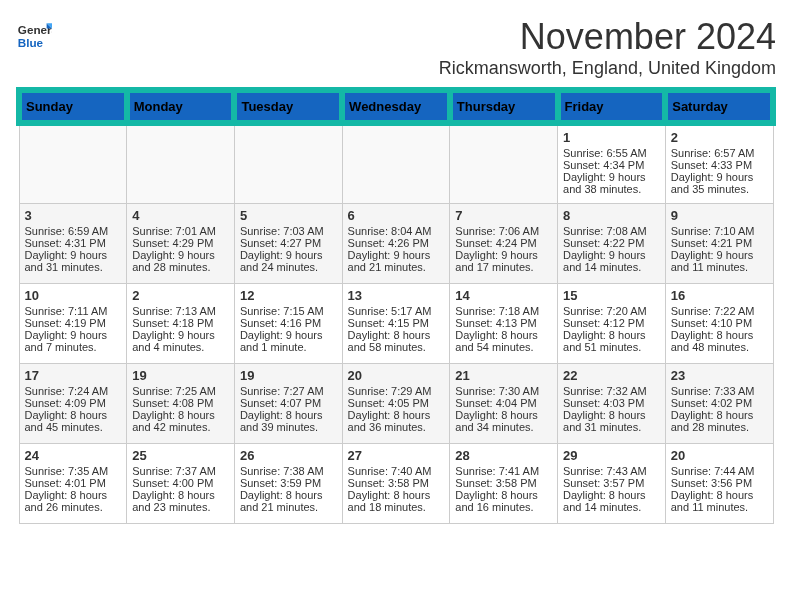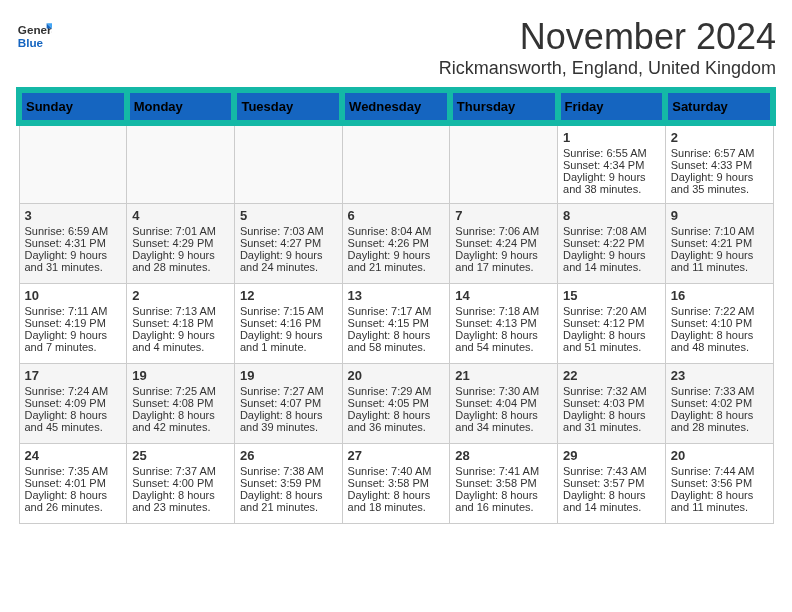--- a/index.html
+++ b/index.html
@@ -181,21 +181,21 @@
           <div>Daylight: 9 hours and 4 minutes.</div>
         </td>
         <td>
           <span class="day-num">12</span>
           <div>Sunrise: 7:15 AM</div>
           <div>Sunset: 4:16 PM</div>
           <div>Daylight: 9 hours and 1 minute.</div>
         </td>
         <td>
           <span class="day-num">13</span>
-          <div>Sunrise: 7:17 AM</div>
+          <div>Sunrise: 5:17 AM</div>
           <div>Sunset: 4:15 PM</div>
           <div>Daylight: 8 hours and 58 minutes.</div>
         </td>
         <td>
           <span class="day-num">14</span>
           <div>Sunrise: 7:18 AM</div>
           <div>Sunset: 4:13 PM</div>
           <div>Daylight: 8 hours and 54 minutes.</div>
         </td>
         <td>

